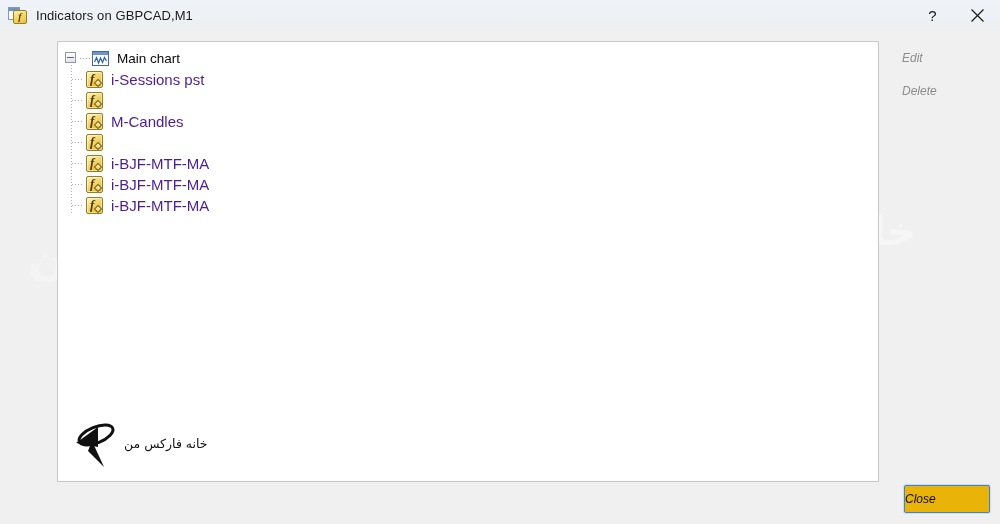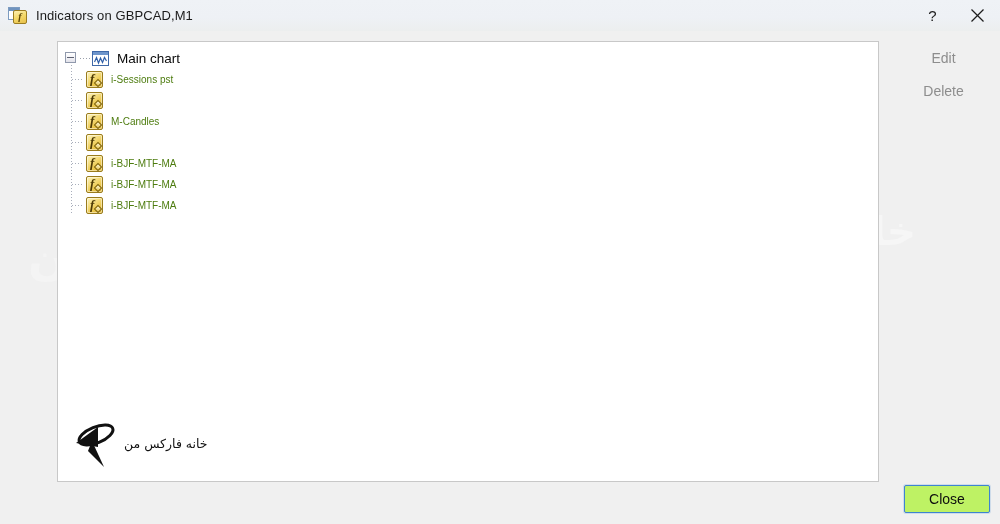--- a/index.html
+++ b/index.html
@@ -255,51 +255,52 @@
     right: 1px;
     bottom: 1px;
     width: 6px;
     height: 6px;
     background: linear-gradient(145deg,#fffbe3,#e6c44e);
     border: 1px solid #7d6310;
     box-sizing: border-box;
     transform: rotate(45deg);
   }
   .child-label {
-    font-size: 10px;
-    color: #4d7c0f;
+    font-size: 15px;
+    color: #4c1d95;
     line-height: 21px;
   }
 
   
   .btn {
     position: absolute;
     box-sizing: border-box;
-    font-size: 14px;
-    text-align: center;
+    font-size: 12px;
+    text-align: left;
     user-select: none;
+    font-style: italic;
   }
   .btn-disabled {
     width: 85px;
     height: 25px;
     line-height: 25px;
     background: #f0f0f0;
     border: 1px solid #f0f0f0;
     color: #8d8d8d;
   }
   .btn-edit   { right: 14px; top: 45px; }
   .btn-delete { right: 14px; top: 78px; }
 
   .btn-close {
     right: 10px;
     bottom: 11px;
     width: 86px;
     height: 28px;
     line-height: 26px;
-    background: #bef264;
+    background: #eab308;
     border: 1px solid #3e84d0;
     border-radius: 2px;
     color: #0d0d0d;
     box-shadow: 0 0 0 1px rgba(62,132,208,0.18);
   }
 
   
   .wm {
     position: absolute;
     color: #f4f4f4;

